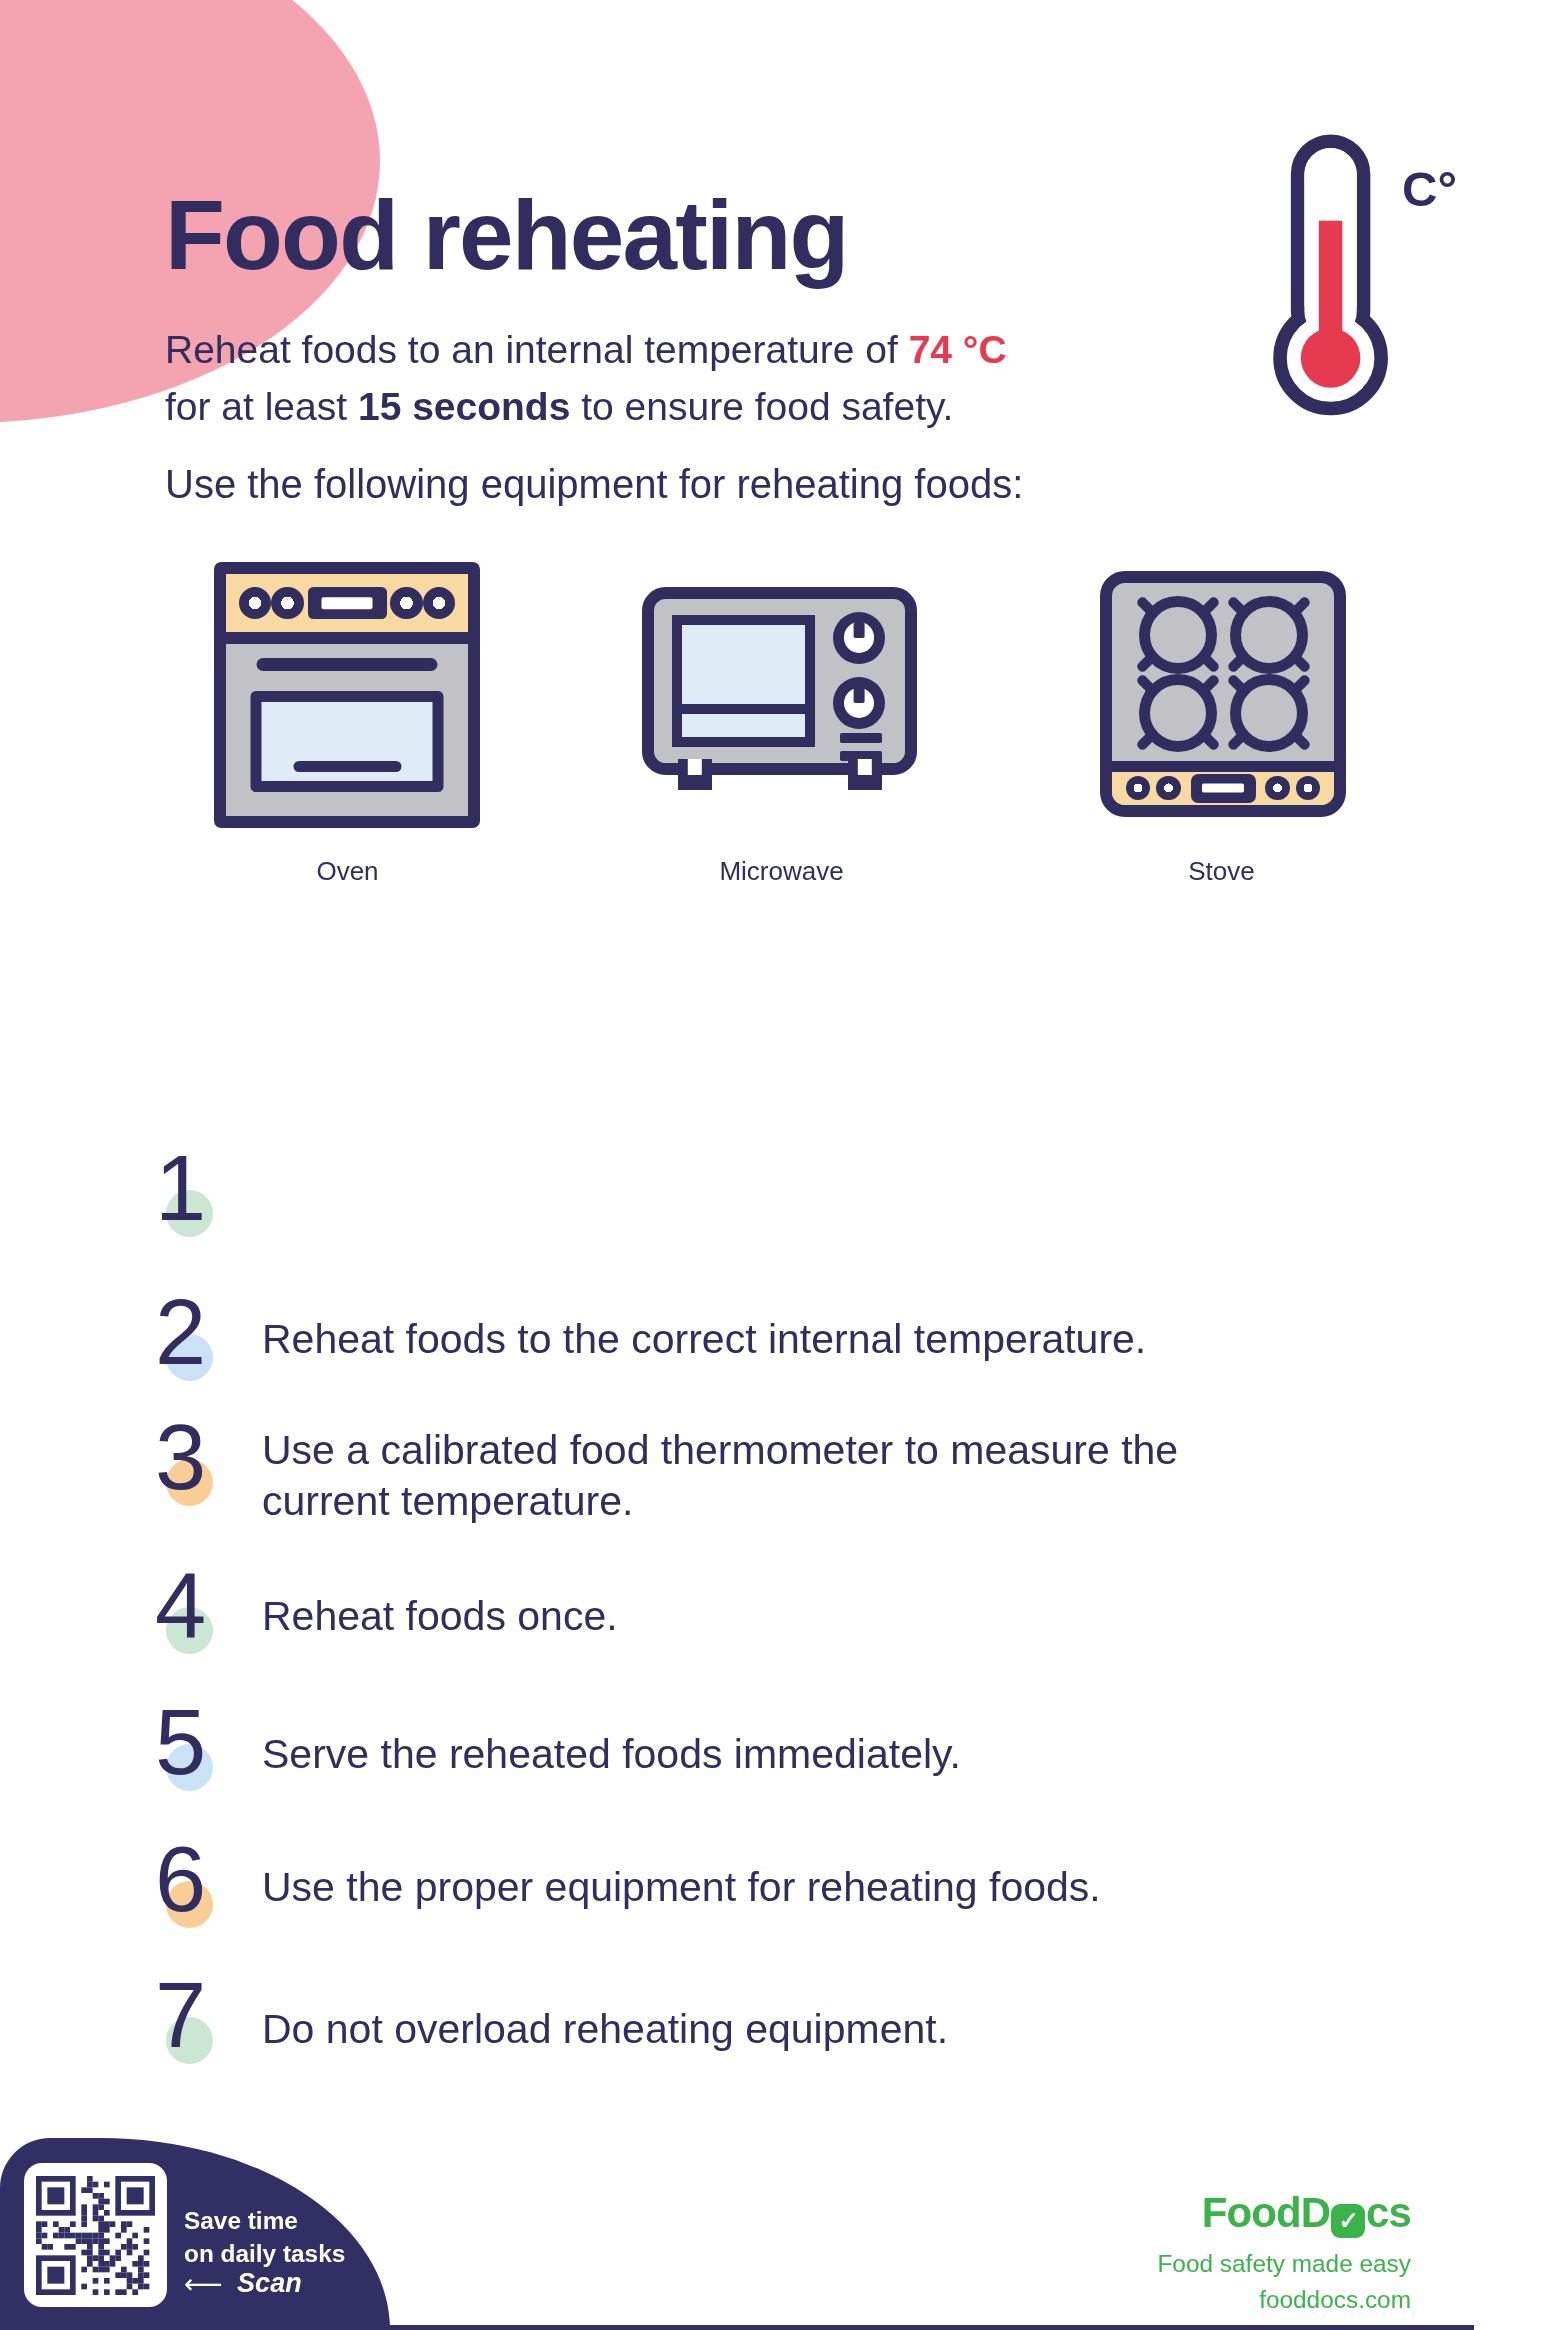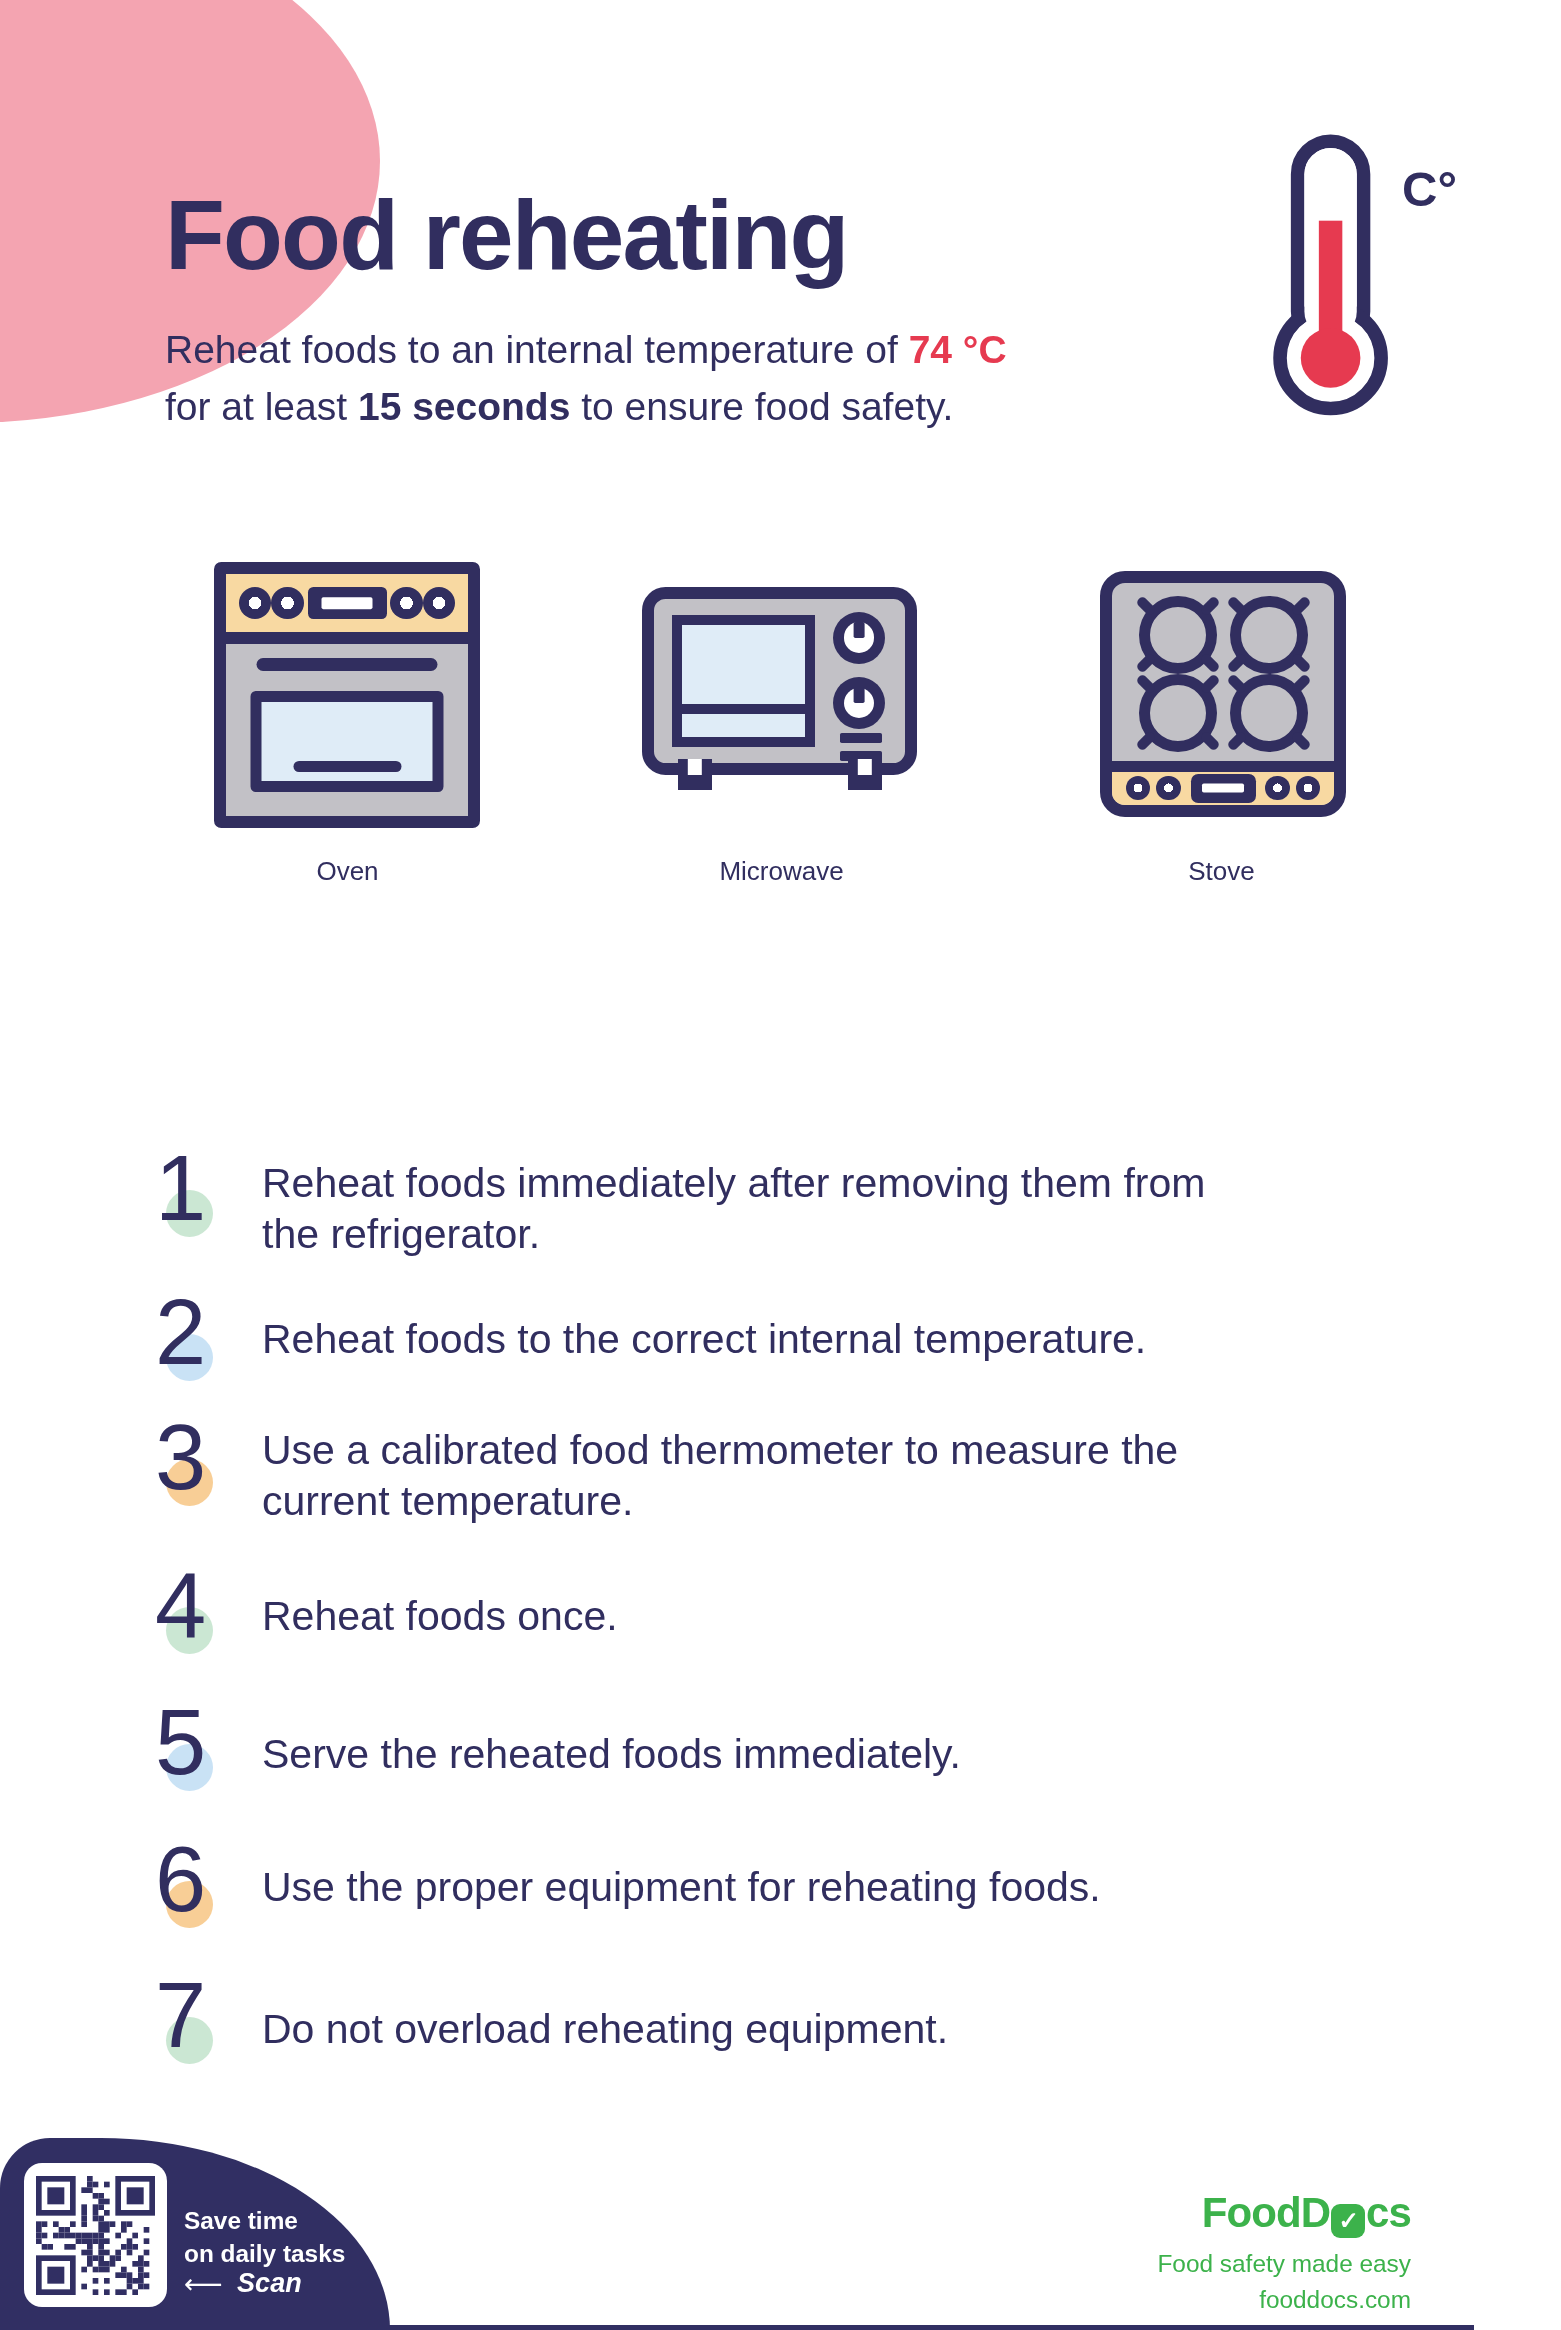--- a/index.html
+++ b/index.html
@@ -128,20 +128,21 @@
       <rect x="29.5" y="8" width="73" height="225" rx="36.5" fill="#ffffff" stroke="#312e5f" stroke-width="15"></rect>
       <circle cx="66" cy="248" r="56" fill="#ffffff" stroke="#312e5f" stroke-width="15"></circle>
       <circle cx="66" cy="248" r="48" fill="#ffffff"></circle>
       <rect x="37" y="15.5" width="58" height="210" rx="29" fill="#ffffff"></rect>
       <rect x="53" y="96" width="26" height="152" fill="#e63a50"></rect>
       <circle cx="66" cy="248" r="33" fill="#e63a50"></circle>
     </svg>
   </div>
   <div class="celsius">C°</div>
 
+  <div class="equip-heading">Use the following equipment for reheating foods:</div>
 
   <div class="oven">
     <div class="oven-panel">
       <span class="knob"></span>
       <span class="knob"></span>
       <span class="o-display"></span>
       <span class="knob"></span>
       <span class="knob"></span>
     </div>
     <div class="oven-body">
@@ -203,21 +204,20 @@
       <span class="s-knob"></span>
     </div>
   </div>
   <div class="equip-label" style="left:1086px;">Stove</div>
 
 
   <div class="rule-num" style="top:1145px;">
     <i class="num-circle" style="background: rgb(203, 231, 211);"></i>
     <span class="digit">1</span>
   </div>
-  <div class="rule-text w2" style="top:1158px;">Reheat foods immediately after removing them from the refrigerator.</div>
 
   <div class="rule-num" style="top:1289px;">
     <i class="num-circle" style="background: rgb(201, 226, 245);"></i>
     <span class="digit">2</span>
   </div>
   <div class="rule-text w1" style="top:1314px;">Reheat foods to the correct internal temperature.</div>
 
   <div class="rule-num" style="top:1414px;">
     <i class="num-circle" style="background: rgb(248, 206, 150);"></i>
     <span class="digit">3</span>

